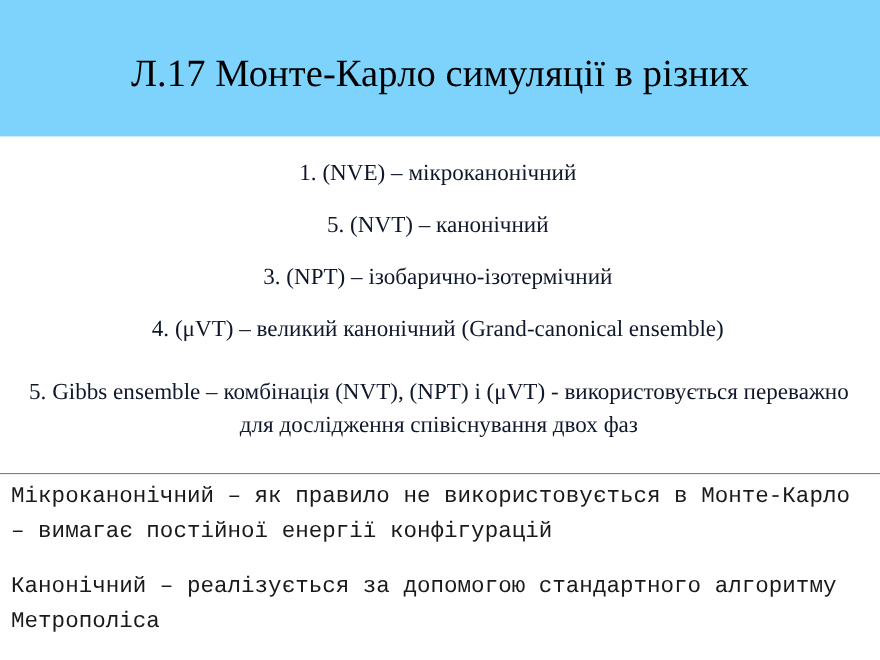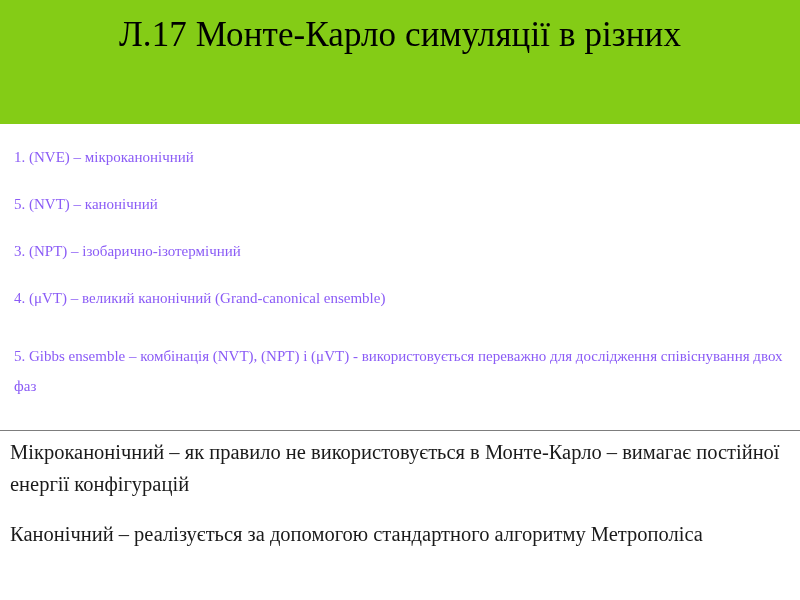--- a/index.html
+++ b/index.html
@@ -17,26 +17,26 @@
     position: relative;
   }
 
   
   .title-band {
     position: absolute;
     left: 0;
     top: 0;
     width: 800px;
     height: 124px;
-    background: #84cc16;
+    background: #7dd3fc;
     box-sizing: border-box;
     display: flex;
     flex-direction: column;
     align-items: center;
-    justify-content: flex-start;
+    justify-content: center;
     padding-top: 9px;
   }
   .title-line {
     font-family: "Liberation Serif", "DejaVu Serif", serif;
     font-size: 35px;
     line-height: 51px;
     font-weight: normal;
     color: #000000;
     white-space: nowrap;
     text-align: center;
@@ -49,26 +49,26 @@
     left: 0;
     top: 124px;
     width: 800px;
   }
   .list {
     margin: 0;
     padding: 0;
     list-style: none;
   }
   .list-item {
-    font-size: 15px;
+    font-size: 21px;
     line-height: 30px;
-    color: #8b5cf6;
+    color: #0f172a;
     padding: 0 18px 0 14px;
     margin-top: 17px;
-    text-align: left;
+    text-align: center;
   }
   .list-item.first {
     margin-top: 18px;
   }
   .list-item.multiline {
     margin-top: 28px;
     padding-right: 16px;
   }
 
   
@@ -88,20 +88,21 @@
     top: 436px;
     width: 800px;
     box-sizing: border-box;
     padding: 0 12px 0 10px;
   }
   .note {
     font-size: 20.5px;
     line-height: 32px;
     color: #1a1a1a;
     text-align: left;
+    font-family: Liberation Mono, monospace;
   }
   .note.second {
     margin-top: 18px;
   }
 </style>
 </head>
 <body>
 
 <div class="title-band">
   <div class="title-line">Л.17 Монте-Карло симуляції в різних</div>

